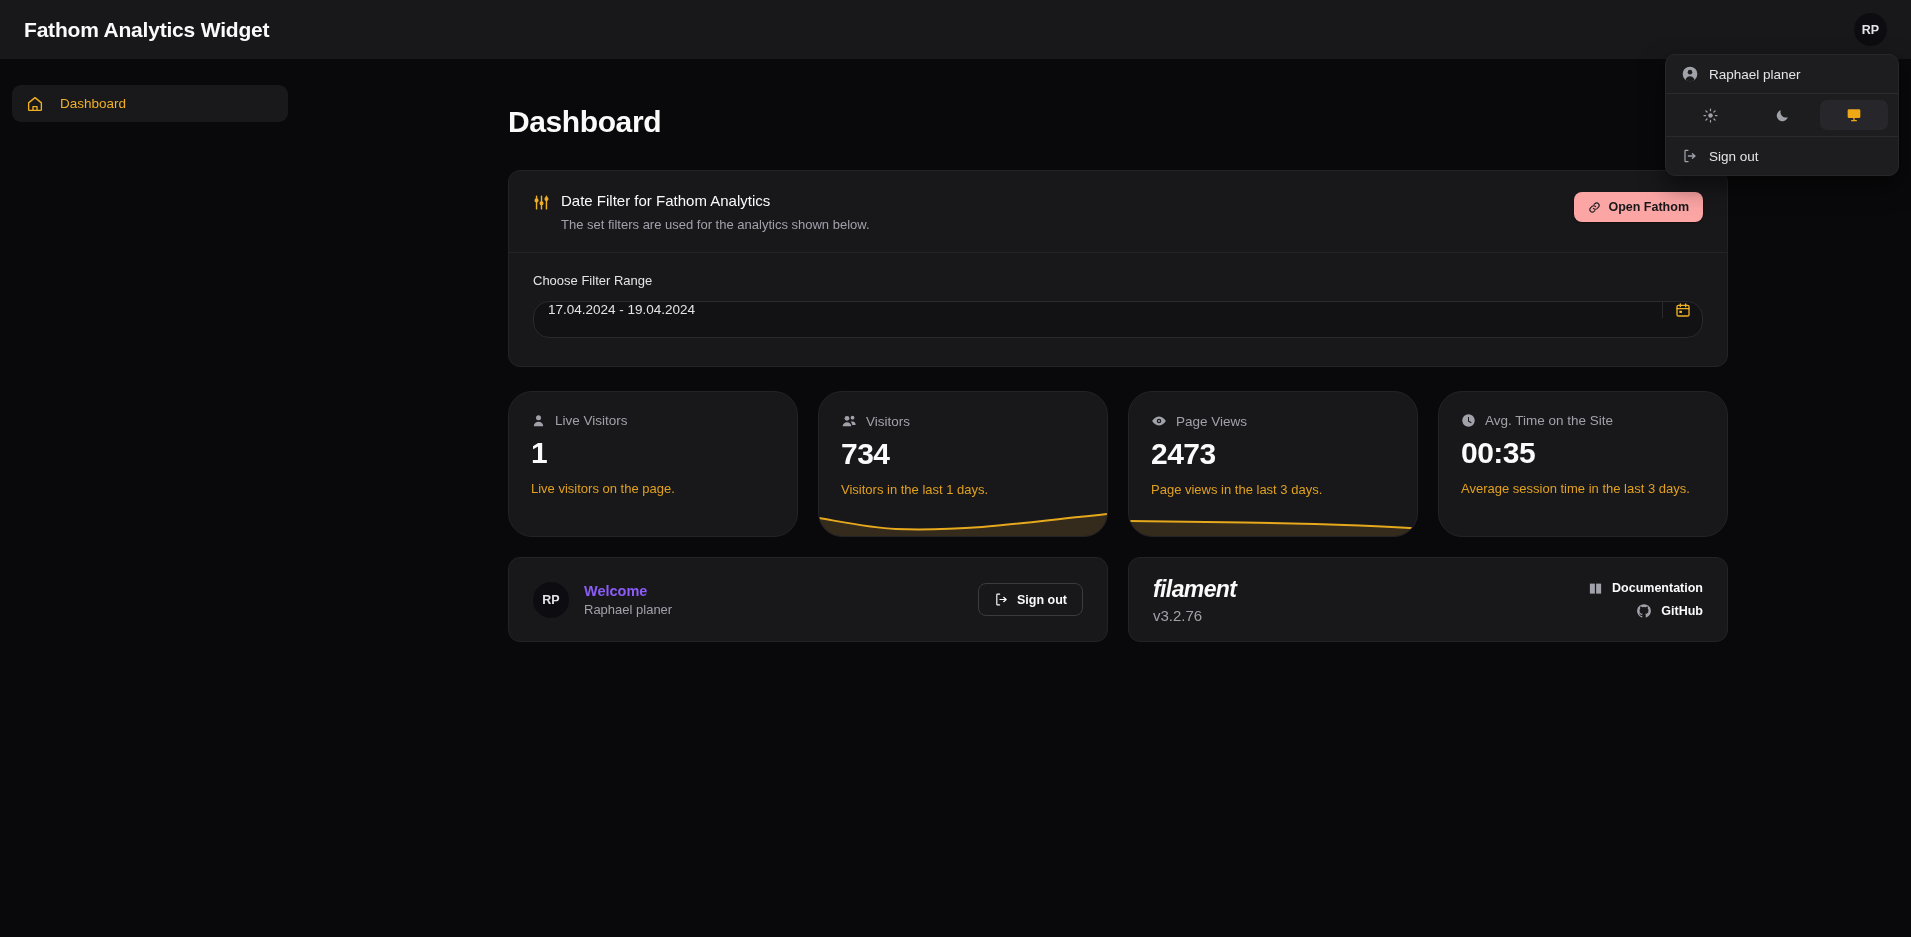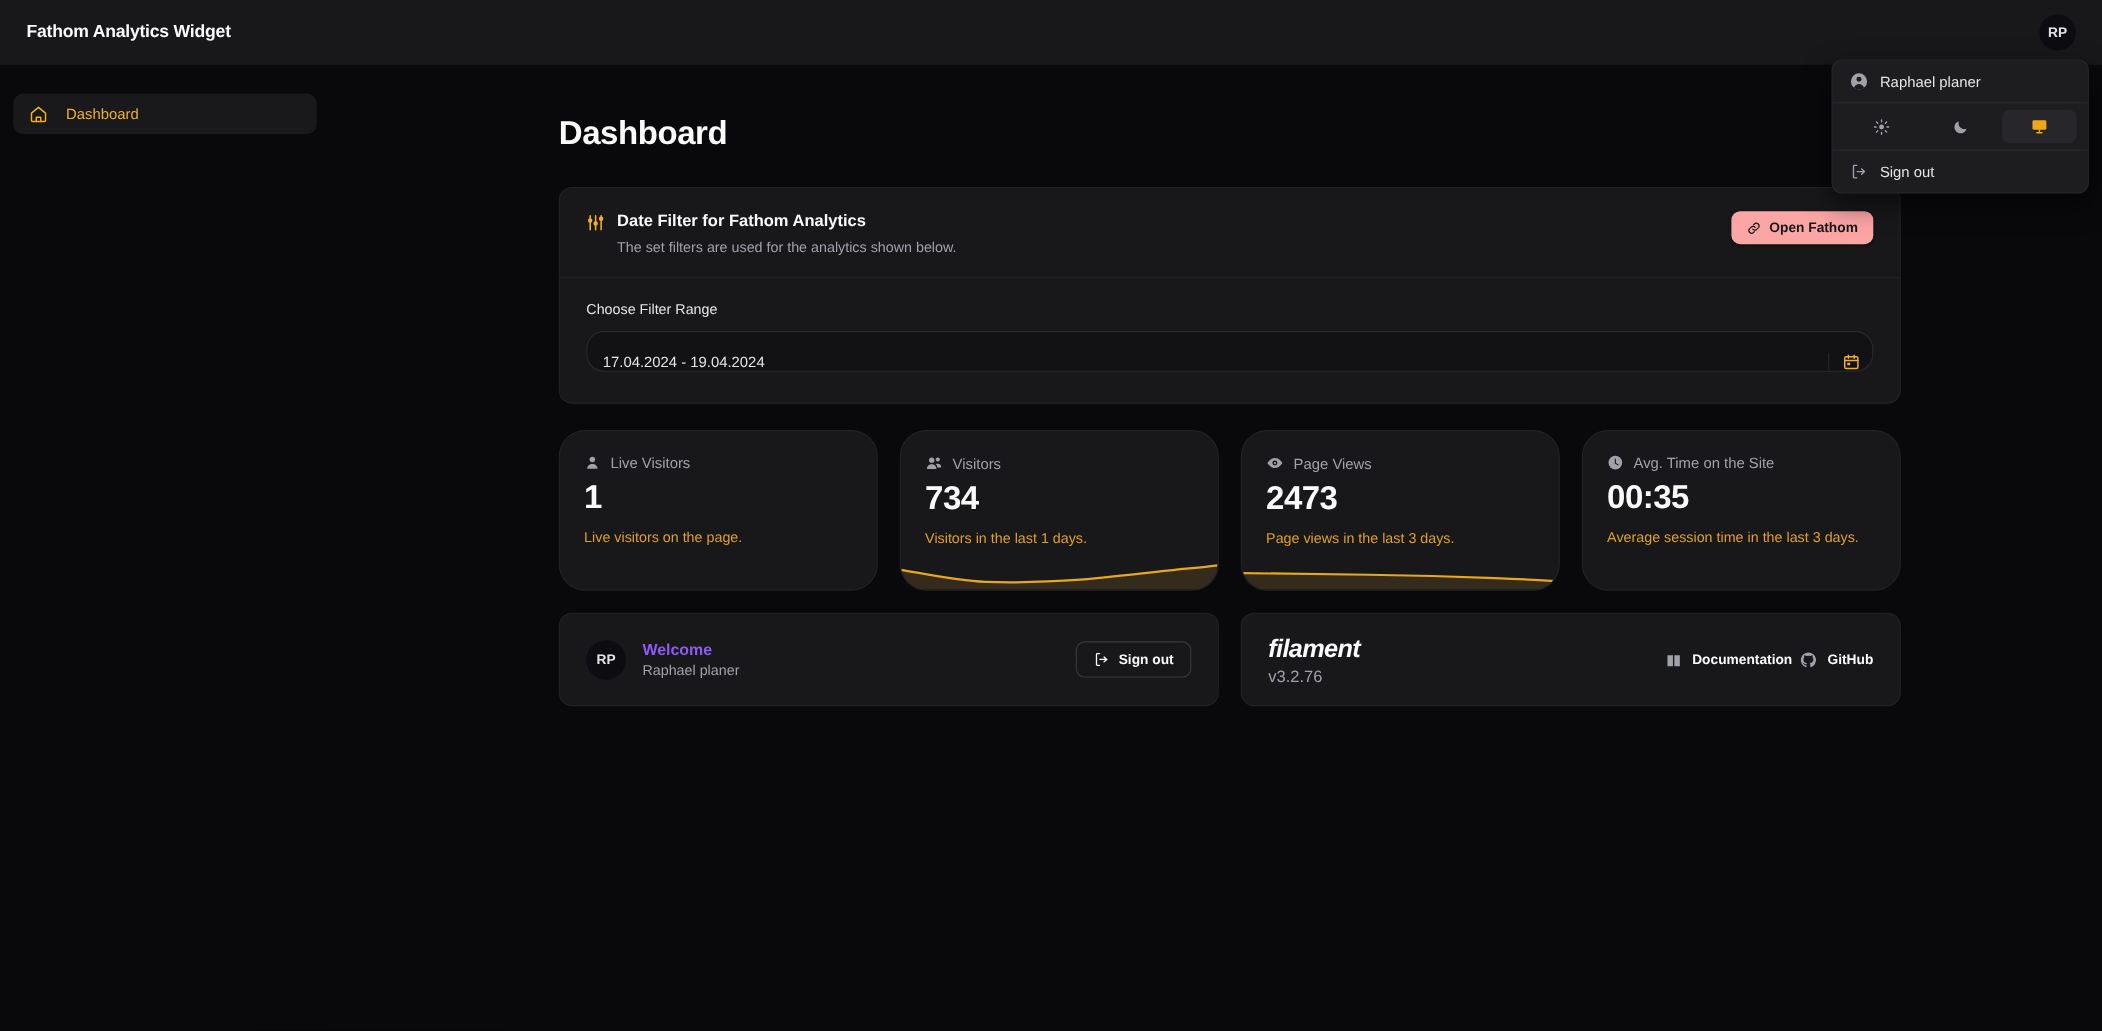--- a/index.html
+++ b/index.html
@@ -13,21 +13,21 @@
 
   
   .topbar {
     position: absolute; left: 0; top: 0; width: 1911px; height: 59px;
     background: #18181b;
     display: flex; align-items: center;
     padding: 0 24px;
     z-index: 5;
   }
   .topbar-title {
-    color: #fafafa; font-size: 16px; font-weight: bold; letter-spacing: -0.2px;
+    color: #fafafa; font-size: 21px; font-weight: bold; letter-spacing: -0.2px;
   }
   .topbar-spacer { flex: 1; }
   .avatar-btn {
     width: 33px; height: 33px; border-radius: 50%;
     background: #0d0d11;
     display: flex; align-items: center; justify-content: center;
     color: #e4e4e7; font-size: 12.5px; font-weight: bold;
   }
 
   
@@ -91,38 +91,38 @@
     background: #18181b;
     border: 1px solid #232327;
     border-radius: 12px;
   }
   .filter-card { width: 1220px; }
   .filter-head {
     display: flex; align-items: flex-start;
     padding: 21px 24px 20px 24px;
   }
   .filter-head-icon { margin: 2px 11px 0 0; color: #f1b024; }
-  .filter-head-title { color: #fafafa; font-size: 15px; font-weight: bold; }
+  .filter-head-title { color: #fafafa; font-size: 15px; font-weight: normal; }
   .filter-head-sub { color: #a1a1aa; font-size: 13px; margin-top: 8px; }
   .filter-head-right { margin-left: auto; }
   .open-fathom-btn {
     display: inline-flex; align-items: center; gap: 7px;
     background: #fca5a5;
     color: #18181b;
     font-size: 12.5px; font-weight: bold;
     border-radius: 8px;
     padding: 8px 14px;
     box-shadow: 0 1px 2px rgba(0,0,0,.4);
   }
   .filter-sep { height: 1px; background: #232327; }
   .filter-body { padding: 20px 24px 28px 24px; }
   .field-label { color: #e4e4e7; font-size: 13px; font-weight: 500; }
   .date-input-wrap {
     margin-top: 13px;
-    display: flex; align-items: flex-end;
+    display: flex; align-items: flex-start;
     background: #121214;
     border: 1px solid #2a2a2e;
     border-radius: 16px;
     height: 37px;
     overflow: hidden;
   }
   .date-input-text {
     flex: 1; display: flex; align-items: center;
     padding: 0 14px; color: #e4e4e7; font-size: 13.5px;
   }
@@ -183,21 +183,21 @@
     border: 1px solid #3a3a3f;
     border-radius: 8px;
     padding: 8px 15px;
     color: #fafafa; font-size: 12.5px; font-weight: bold;
   }
   .fil-logo {
     color: #fafafa; font-size: 23px; font-weight: bold; font-style: italic;
     letter-spacing: -0.6px;
   }
   .fil-ver { color: #a1a1aa; font-size: 15px; margin-top: 4px; }
-  .fil-links { margin-left: auto; display: flex; flex-direction: row; gap: 7px; align-items: flex-end; }
+  .fil-links { margin-left: auto; display: flex; flex-direction: column; gap: 7px; align-items: flex-end; }
   .fil-link {
     display: inline-flex; align-items: center; gap: 9px;
     color: #fafafa; font-size: 12.5px; font-weight: bold;
   }
   .fil-link .gi { color: #a1a1aa; display: flex; }
   svg { display: block; }
 </style>
 </head>
 <body>
 

